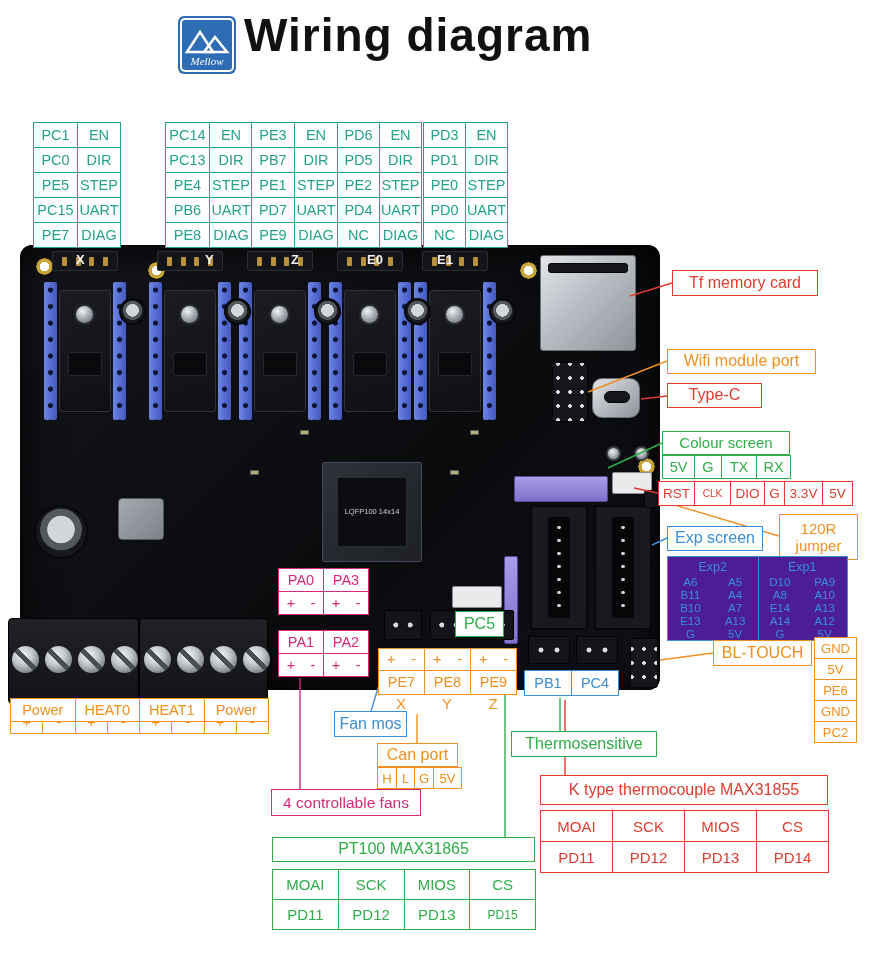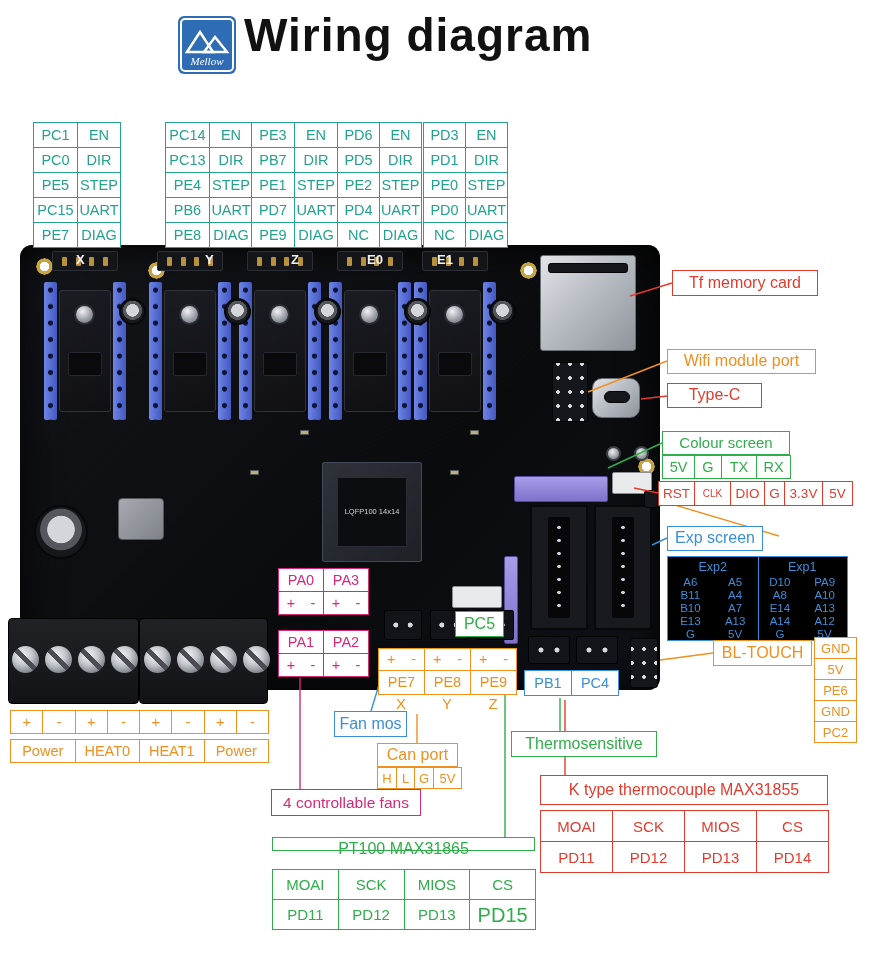--- a/index.html
+++ b/index.html
@@ -10,21 +10,21 @@
 
 #title{position:absolute;left:244px;top:8px;font-size:46px;font-weight:800;letter-spacing:1px;color:#111}
 #logo{position:absolute;left:178px;top:16px}
 
 .tbl{position:absolute;display:grid;background:#fff;border-top:1.5px solid;border-left:1.5px solid;z-index:5}
 .tbl>.c{border-right:1.5px solid;border-bottom:1.5px solid;display:flex;align-items:center;justify-content:center;font-size:14.5px;background:#fff;line-height:1}
 .tbl>.c.signs{justify-content:space-around}
 .lbl{position:absolute;border:1.5px solid;background:#fff;display:flex;align-items:center;justify-content:center;font-size:16px;line-height:1.15;z-index:5;text-align:center;padding:2px 4px;flex-wrap:wrap}
 .axisletter{position:absolute;font-size:15px;width:46px;text-align:center;z-index:5}
 
-.exp-wrap{position:absolute;border:1.5px solid;background:#000000;display:grid;grid-template-columns:repeat(4,1fr);font-size:11.5px;z-index:5;padding:2px 0 3px}
+.exp-wrap{position:absolute;border:1.5px solid;background:#4c1d95;display:grid;grid-template-columns:repeat(4,1fr);font-size:11.5px;z-index:5;padding:2px 0 3px}
 .exp-wrap .h{grid-column:span 2;text-align:center;font-size:12.5px;padding:1px 0}
 .exp-wrap .e{text-align:center;padding:0.5px 0}
 .exp-div{position:absolute;left:50%;top:0;bottom:0;width:1.5px;background:currentColor}
 
 #board{position:absolute;left:20px;top:245px;width:640px;height:445px;background:linear-gradient(135deg,#14151a,#0a0b0d 60%,#101117);border-radius:12px;z-index:1;box-shadow:inset 0 0 40px #000}
 .hole{position:absolute;width:17px;height:17px;border-radius:50%;background:radial-gradient(circle,#fff 0 4.5px,#c9a436 4.8px 8px,#3a3424 8.2px);z-index:2}
 .topconn{position:absolute;height:20px;background:#141519;border:1px solid #2c2e36;border-radius:2px;display:flex;align-items:center;justify-content:space-evenly;z-index:2}
 .topconn i{width:5px;height:9px;background:#b9913d;border-radius:1px}
 .bstrip{position:absolute;width:13px;height:138px;border-radius:2px;z-index:2;background-image:radial-gradient(circle at 6.5px 8px,#0d1336 2.2px,rgba(0,0,0,0) 2.9px),linear-gradient(90deg,#6d85e6,#4458c0);background-size:13px 16.5px,100% 100%}
 .drvmod{position:absolute;width:52px;height:122px;background:linear-gradient(160deg,#1b1c22,#101014);border:1px solid #30323c;border-radius:3px;z-index:2}
@@ -281,20 +281,21 @@
   </div>
   <div class="tbl red" style="left:658px;top:481px;grid-template-columns:36px 36px 34px 20px 38px 30px;grid-auto-rows:24px">
     <div class="c" style="font-size:13.5px">RST</div>
     <div class="c" style="font-size:10px">CLK</div>
     <div class="c" style="font-size:13.5px">DIO</div>
     <div class="c" style="font-size:13.5px">G</div>
     <div class="c" style="font-size:13.5px">3.3V</div>
     <div class="c" style="font-size:13.5px">5V</div>
   </div>
   <div class="lbl blue" style="left:667px;top:526px;width:96px;height:25px">Exp screen</div>
+  <div class="lbl orange" style="left:779px;top:514px;width:79px;height:46px;font-size:15px">120R jumper</div>
   <div class="exp-wrap blue" style="left:667px;top:556px;width:181px;height:85px">
     <div class="exp-div"></div>
     <div class="h">Exp2</div>
     <div class="h">Exp1</div>
     <div class="e">A6</div>
       <div class="e">A5</div>
       <div class="e">D10</div>
       <div class="e">PA9</div>
     <div class="e">B11</div>
       <div class="e">A4</div>
@@ -377,48 +378,48 @@
   <div class="tbl orange" style="left:10px;top:710px;grid-template-columns:repeat(8,32.25px);grid-auto-rows:23px">
     <div class="c">+</div>
     <div class="c">-</div>
     <div class="c">+</div>
     <div class="c">-</div>
     <div class="c">+</div>
     <div class="c">-</div>
     <div class="c">+</div>
     <div class="c">-</div>
   </div>
-  <div class="tbl orange" style="left:10px;top:739px;grid-template-columns:repeat(4,64.5px);grid-auto-rows:23px">
+  <div class="tbl orange" style="left:10px;top:698px;grid-template-columns:repeat(4,64.5px);grid-auto-rows:23px">
     <div class="c">Power</div>
     <div class="c">HEAT0</div>
     <div class="c">HEAT1</div>
     <div class="c">Power</div>
   </div>
 
   <div class="lbl blue" style="left:334px;top:711px;width:73px;height:26px">Fan mos</div>
   <div class="lbl orange" style="left:377px;top:743px;width:81px;height:24px">Can port</div>
   <div class="tbl orange" style="left:377px;top:767px;grid-template-columns:19px 18px 19px 28px;grid-auto-rows:21px">
     <div class="c" style="font-size:13px">H</div>
     <div class="c" style="font-size:13px">L</div>
     <div class="c" style="font-size:13px">G</div>
     <div class="c" style="font-size:13px">5V</div>
   </div>
   <div class="lbl green" style="left:511px;top:731px;width:146px;height:26px">Thermosensitive</div>
   <div class="lbl magenta" style="left:271px;top:789px;width:150px;height:27px;font-size:15.5px">4 controllable fans</div>
 
-  <div class="lbl green" style="left:272px;top:837px;width:263px;height:14px">PT100  MAX31865</div>
+  <div class="lbl green" style="left:272px;top:837px;width:263px;height:25px">PT100  MAX31865</div>
   <div class="tbl green" style="left:272px;top:869px;grid-template-columns:repeat(4,65.75px);grid-auto-rows:30px">
     <div class="c" style="font-size:15px">MOAI</div>
     <div class="c" style="font-size:15px">SCK</div>
     <div class="c" style="font-size:15px">MIOS</div>
     <div class="c" style="font-size:15px">CS</div>
     <div class="c" style="font-size:15px">PD11</div>
     <div class="c" style="font-size:15px">PD12</div>
     <div class="c" style="font-size:15px">PD13</div>
-    <div class="c" style="font-size:20px">PD15</div>
+    <div class="c" style="font-size:12px">PD15</div>
   </div>
 
   <div class="lbl red" style="left:540px;top:775px;width:288px;height:30px">K type thermocouple MAX31855</div>
   <div class="tbl red" style="left:540px;top:810px;grid-template-columns:repeat(4,72px);grid-auto-rows:31px">
     <div class="c" style="font-size:15px">MOAI</div>
     <div class="c" style="font-size:15px">SCK</div>
     <div class="c" style="font-size:15px">MIOS</div>
     <div class="c" style="font-size:15px">CS</div>
     <div class="c" style="font-size:15px">PD11</div>
     <div class="c" style="font-size:15px">PD12</div>

